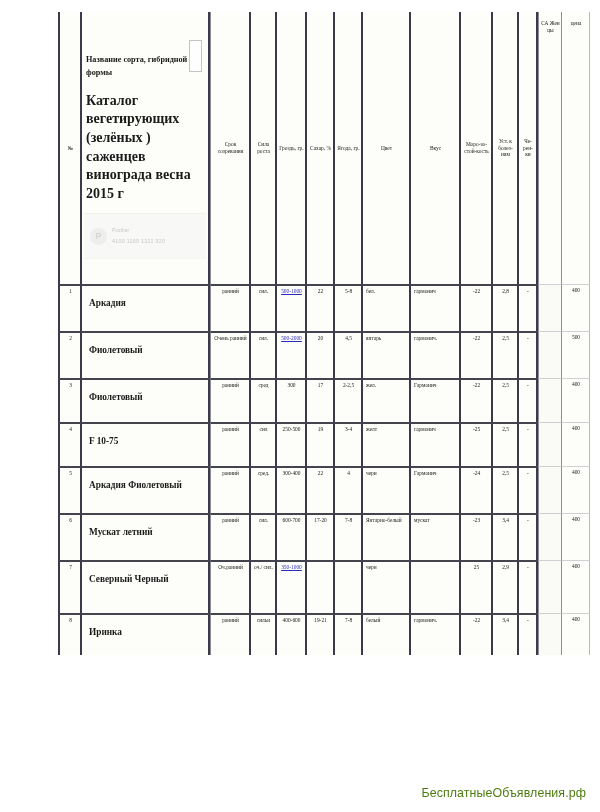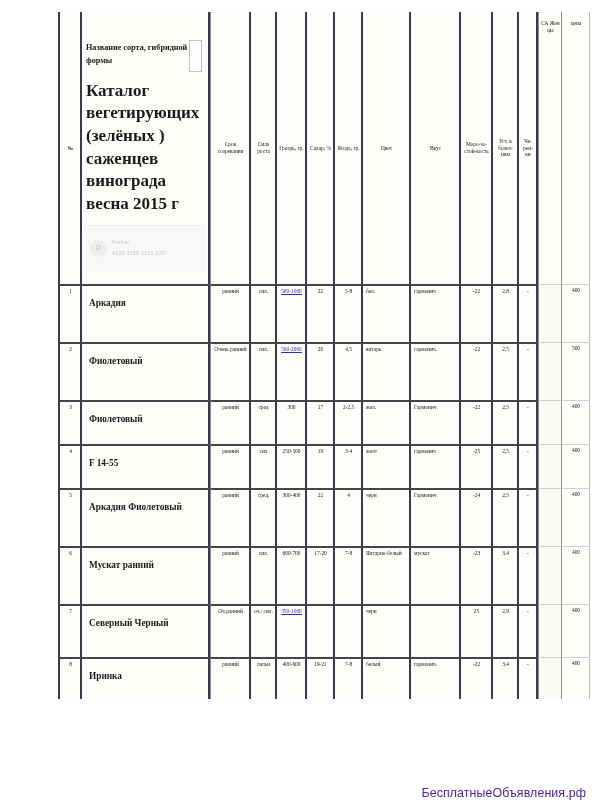--- a/index.html
+++ b/index.html
@@ -106,21 +106,21 @@
     padding: 0 !important;
     position: relative;
   }
   #name-header-label {
     font-size: 8.2px;
     font-weight: 700;
     line-height: 1.65;
     padding: 16px 4px 0 4px;
   }
   #catalog-title {
-    font-size: 17px;
+    font-size: 14px;
     font-weight: 700;
     line-height: 1.33;
     padding: 12px 4px 0 4px;
   }
   #postbar-widget {
     margin: 10px 2px 0 2px;
     background: #f4f4f4;
     border-top: 1px solid #e6e6e6;
     border-bottom: 1px solid #ededed;
     height: 44px;
@@ -178,33 +178,33 @@
   }
   .col-price { vertical-align: middle; font-size: 5.6px; }
   .col-seedlings { background: #fafaf7 !important; }
 
   a.link-blue {
     color: #2b2bbb;
     text-decoration: underline;
   }
 
   
-  tr.data-row { height: 58px; }
+  tr.data-row { height: 47px; }
   tr#row-3, tr#row-4 { height: 44px; }
   tr#row-7 { height: 53px; }
   tr#row-8 { height: 42px; }
 
   
   #watermark {
     position: absolute;
     right: 14px;
     bottom: 12px;
     font-family: "Liberation Sans", "DejaVu Sans", sans-serif;
     font-size: 12.4px;
-    color: #4c1d95;
+    color: #4d7c0f;
     letter-spacing: .1px;
     user-select: none;
   }
 </style>
 </head>
 <body>
 
 <div id="page-sheet">
 
   <table id="catalog-table">
@@ -307,21 +307,21 @@
           <td class="col-taste vline-strong">Гармонич</td>
           <td class="vline-strong">-22</td>
           <td class="vline-strong">2,5</td>
           <td class="vline-strong vline-right-strong">-</td>
           <td class="col-seedlings vline-thin faint-top"></td>
           <td class="col-price vline-thin vline-right-thin faint-top">400</td>
         </tr>
         <tr class="data-row" id="row-4">
           <td class="col-num vline-strong">4</td>
           <td class="col-name vline-strong vline-right-strong">
-            <span class="variety-name">F 14-55</span>
+            <span class="variety-name">F 10-75</span>
           </td>
           <td class="vline-thin">ранний</td>
           <td class="vline-strong">сил</td>
           <td class="vline-strong">250-500</td>
           <td class="vline-strong">19</td>
           <td class="vline-strong">3-4</td>
           <td class="col-color vline-strong">желт</td>
           <td class="col-taste vline-strong">гармонич</td>
           <td class="vline-strong">-25</td>
           <td class="vline-strong">2,5</td>
@@ -343,21 +343,21 @@
           <td class="col-taste vline-strong">Гармонич</td>
           <td class="vline-strong">-24</td>
           <td class="vline-strong">2,5</td>
           <td class="vline-strong vline-right-strong">-</td>
           <td class="col-seedlings vline-thin faint-top"></td>
           <td class="col-price vline-thin vline-right-thin faint-top">400</td>
         </tr>
         <tr class="data-row" id="row-6">
           <td class="col-num vline-strong">6</td>
           <td class="col-name vline-strong vline-right-strong">
-            <span class="variety-name">Мускат ранний</span>
+            <span class="variety-name">Мускат летний</span>
           </td>
           <td class="vline-thin">ранний</td>
           <td class="vline-strong">сил.</td>
           <td class="vline-strong">600-700</td>
           <td class="vline-strong">17-20</td>
           <td class="vline-strong">7-8</td>
           <td class="col-color vline-strong">Янтарно-белый</td>
           <td class="col-taste vline-strong">мускат</td>
           <td class="vline-strong">-23</td>
           <td class="vline-strong">3,4</td>

